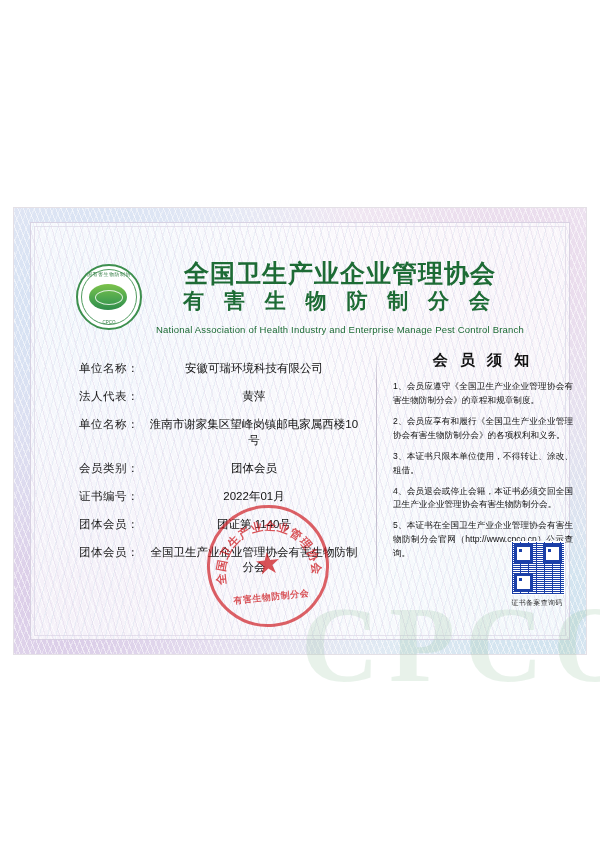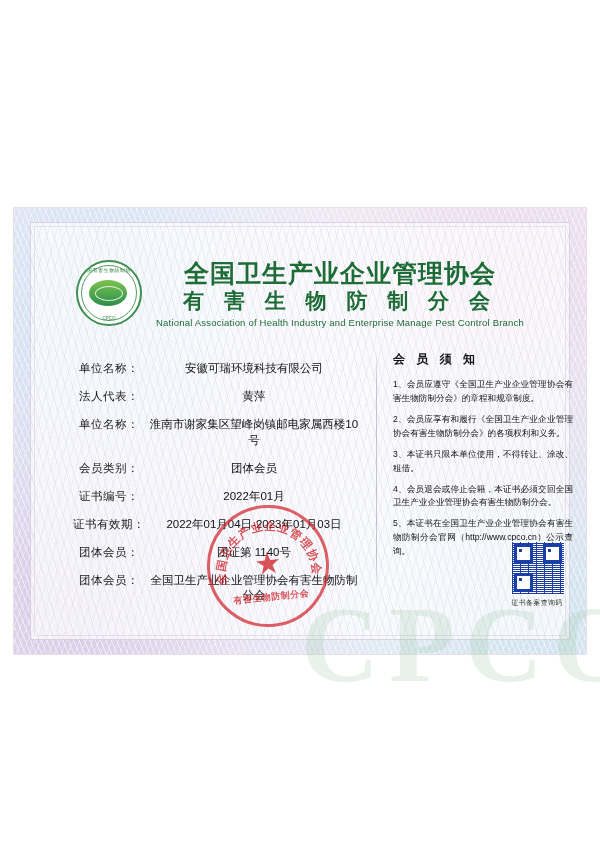--- a/index.html
+++ b/index.html
@@ -158,21 +158,21 @@
   .title-cn-2 {
     font-size: 21px;
     font-weight: bold;
     color: #1d6b35;
     letter-spacing: 7px;
     line-height: 1.2;
   }
   .title-en {
     font-size: 9.5px;
     color: #1d6b35;
-    margin-top: 4px;
+    margin-top: 11px;
     letter-spacing: 0.2px;
   }
 
   
   .info {
     position: absolute;
     left: 42px;
     top: 138px;
     width: 290px;
     color: #1b1b1b;
@@ -208,21 +208,22 @@
   }
 
   
   .notice {
     position: absolute;
     left: 362px;
     top: 128px;
     width: 180px;
   }
   .notice-title {
-    font-size: 12px;
+    text-align: center;
+    font-size: 15px;
     font-weight: bold;
     letter-spacing: 4px;
     color: #111111;
     margin-bottom: 10px;
   }
   .notice-item {
     font-size: 8.6px;
     line-height: 1.62;
     color: #111111;
     text-align: justify;
@@ -348,24 +349,20 @@
           <div class="info-label">单位名称：</div>
           <div class="info-value">淮南市谢家集区望峰岗镇邮电家属西楼10号</div>
         </div>
         <div class="info-row">
           <div class="info-label">会员类别：</div>
           <div class="info-value">团体会员</div>
         </div>
         <div class="info-row">
           <div class="info-label">证书编号：</div>
           <div class="info-value">2022年01月</div>
-        </div>
-        <div class="info-row">
-          <div class="info-label wide">证书有效期：</div>
-          <div class="info-value">2022年01月04日-2023年01月03日</div>
         </div>
         <div class="info-row">
           <div class="info-label">团体会员：</div>
           <div class="info-value">团证第 1140号</div>
         </div>
         <div class="info-row">
           <div class="info-label">团体会员：</div>
           <div class="info-value">全国卫生产业企业管理协会有害生物防制分会</div>
         </div>
       </div>

